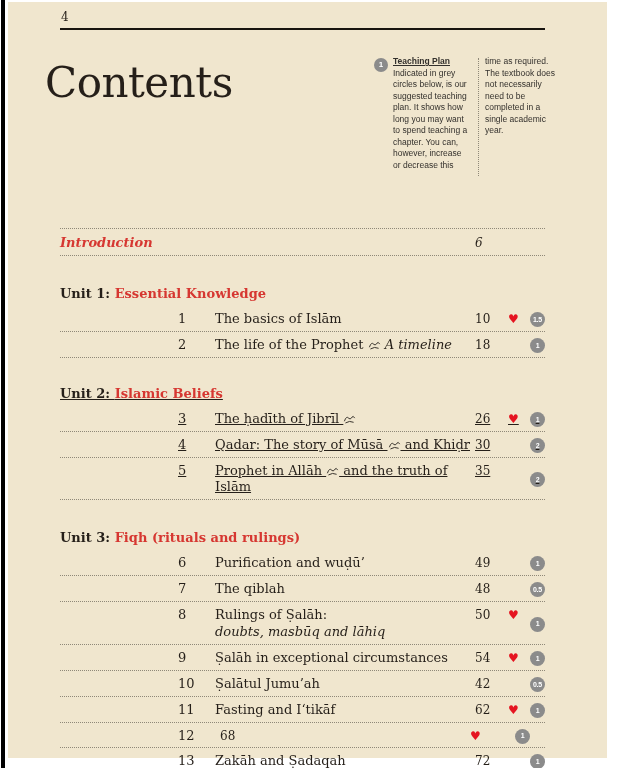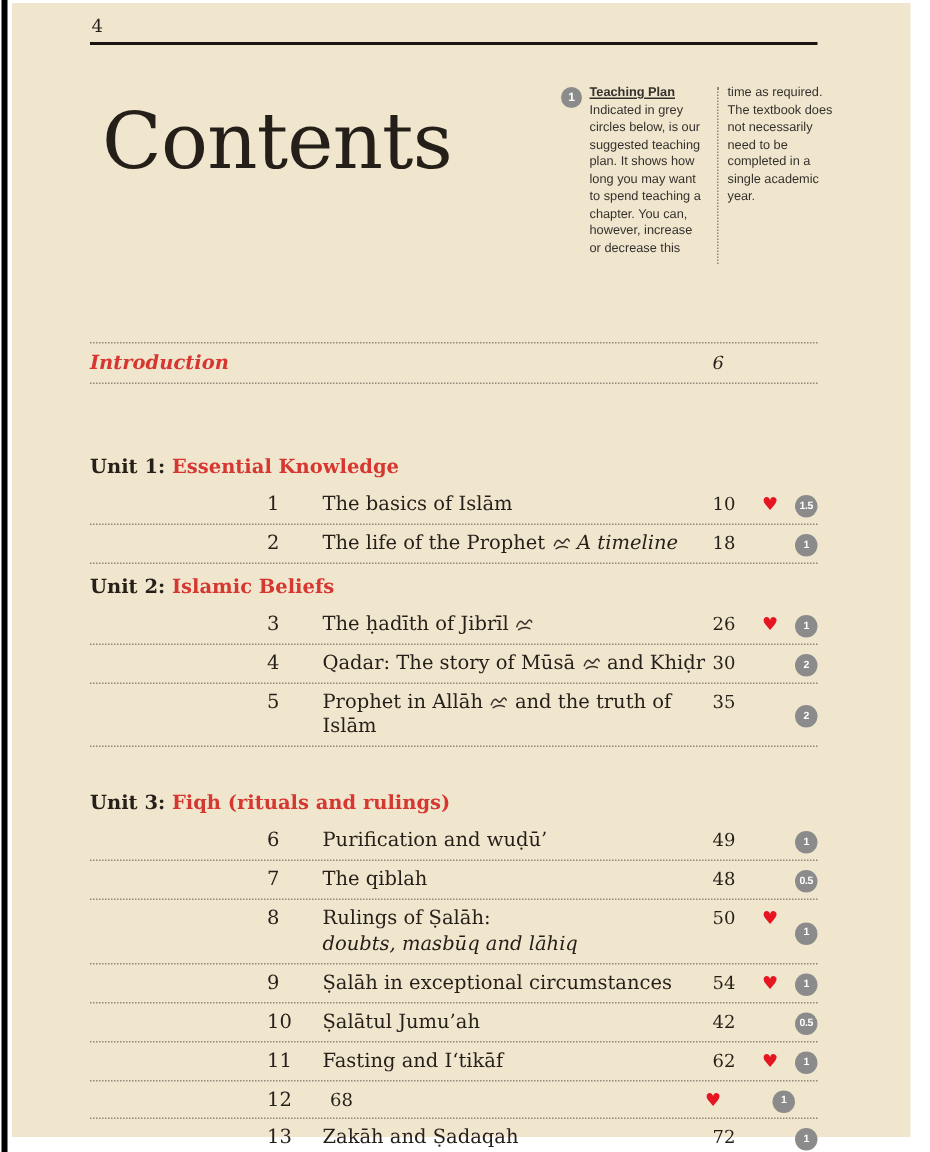--- a/index.html
+++ b/index.html
@@ -18,21 +18,21 @@
   }
   .scan-edge{position:absolute;left:1px;top:0;width:4px;height:768px;background:#000;}
   .page{
     position:absolute;left:8px;top:2px;width:599px;height:756px;
     background:var(--cream);
   }
   
   .page-num{position:absolute;left:53px;top:8px;font-size:12px;}
   .top-rule{position:absolute;left:52px;top:26px;width:485px;height:2px;background:#18140f;}
   .doc-title{
-    position:absolute;left:60px;top:30px;font-size:52px;font-weight:400;
+    position:absolute;left:37px;top:30px;font-size:42px;font-weight:400;
     letter-spacing:-0.5px;line-height:1.1;
   }
   
   .note{position:absolute;left:358px;top:52px;width:190px;
     font-family:"Liberation Sans", sans-serif;font-size:8.5px;line-height:11.5px;color:#33302c;}
   .note-circle{
     position:absolute;left:8px;top:4px;width:14px;height:14px;border-radius:50%;
     background:var(--grey);color:#fff;font-weight:bold;font-size:8px;
     display:flex;align-items:center;justify-content:center;
   }
@@ -47,22 +47,22 @@
     grid-template-columns:112px 43px 255px 38px 22px 15px;
     align-items:baseline;
   }
   .intro-row{
     border-top:1px dotted var(--dot);
     border-bottom:1px dotted var(--dot);
     padding:6px 0 5px;
     font-style:italic;
   }
   .intro-label{grid-column:1 / 4;color:var(--red);font-weight:bold;}
-  .unit{margin-top:48px;}
-  .unit:nth-of-type(2){margin-top:8px;}
+  .unit{margin-top:30px;}
+  .unit:nth-of-type(2){margin-top:28px;text-decoration:underline;}
   .unit:nth-of-type(3){margin-top:30px;}
   .unit-heading{font-size:13px;font-weight:bold;margin:0 0 5px 0;}
   .unit-name{color:var(--red);}
   .row{
     border-bottom:1px dotted var(--dot);
     padding:5px 0 3px;
     line-height:1.3;
   }
   .cell-num{padding-left:6px;}
   .cell-title .italic{font-style:italic;}

